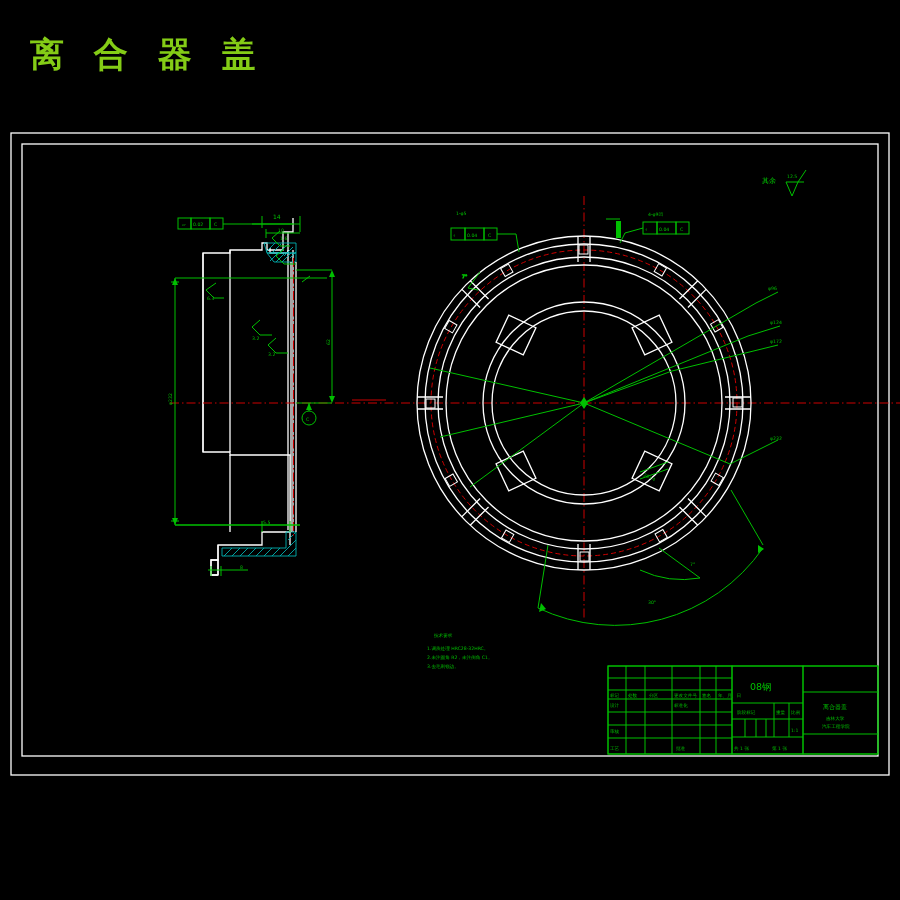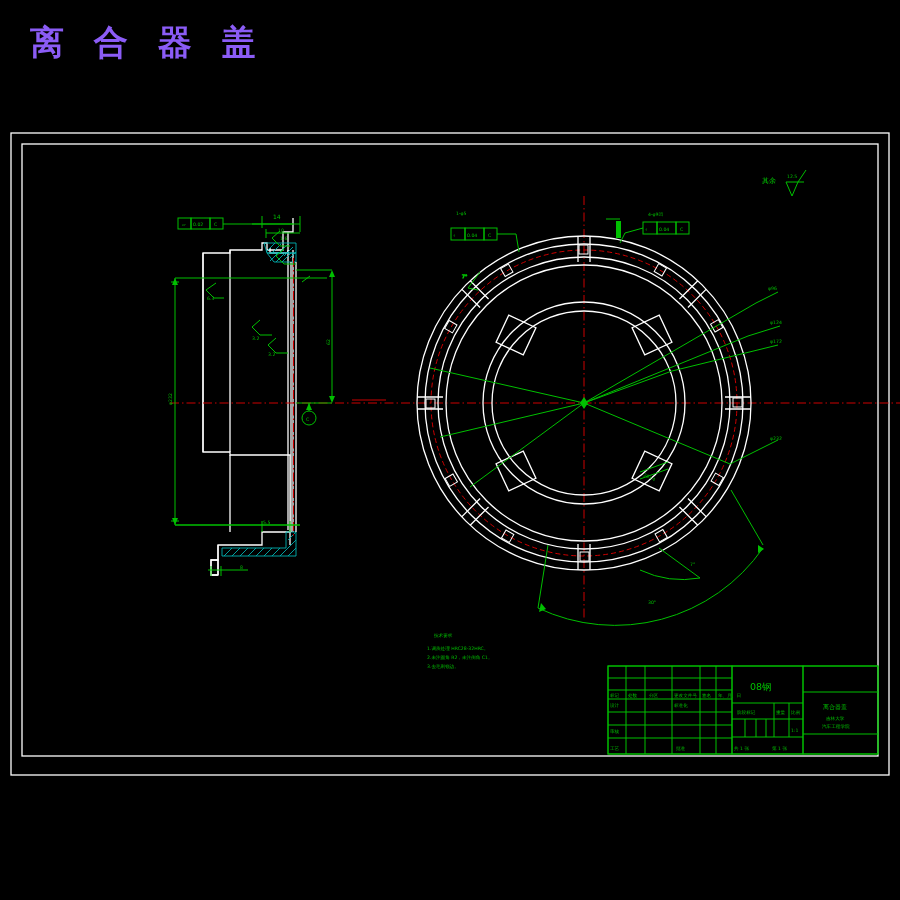--- a/index.html
+++ b/index.html
@@ -1,21 +1,21 @@
 <!DOCTYPE html>
 <html><head>
 <meta charset="utf-8">
 <style>
   html,body{margin:0;padding:0;background:#000;}
   body{width:900px;height:900px;overflow:hidden;
        font-family:"Liberation Sans","DejaVu Sans",sans-serif;}
   #stage{position:relative;width:900px;height:900px;background:#000;}
   #title-text{
-    position:absolute;left:30px;top:20px;
-    color:#8b5cf6;font-family:"DejaVu Serif","Liberation Serif",serif;
+    position:absolute;left:30px;top:32px;
+    color:#84cc16;font-family:"DejaVu Serif","Liberation Serif",serif;
     font-size:34px;letter-spacing:9px;font-weight:bold;white-space:nowrap;
   }
   svg{position:absolute;left:0;top:0;}
   .wht{stroke:#ffffff;fill:none;stroke-width:1.3;}
   .wht-thin{stroke:#ffffff;fill:none;stroke-width:1;}
   .red{stroke:#cc0000;fill:none;stroke-width:1;}
   .redc{stroke:#cc0000;fill:none;stroke-width:1;stroke-dasharray:9 3 1.5 3;}
   .redd{stroke:#cc0000;fill:none;stroke-width:1;stroke-dasharray:5 3;}
   .grn{stroke:#00c000;fill:none;stroke-width:1;}
   .grnf{fill:#00c000;stroke:none;}

